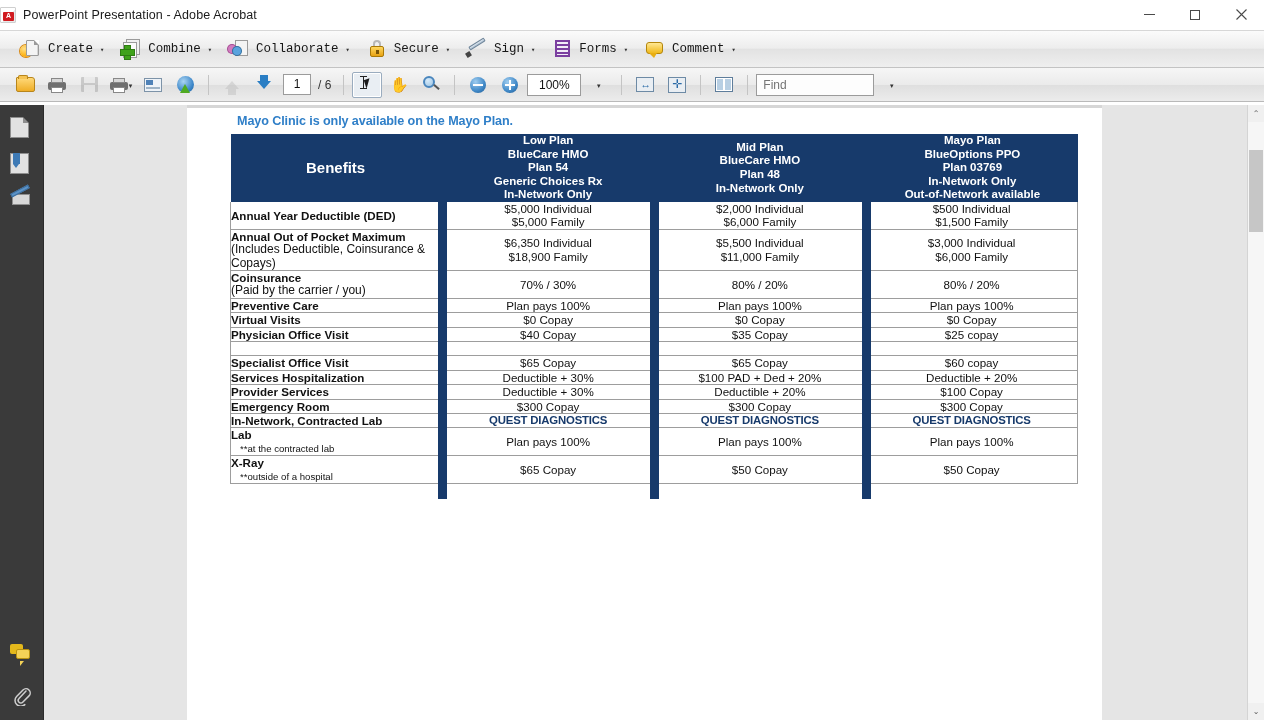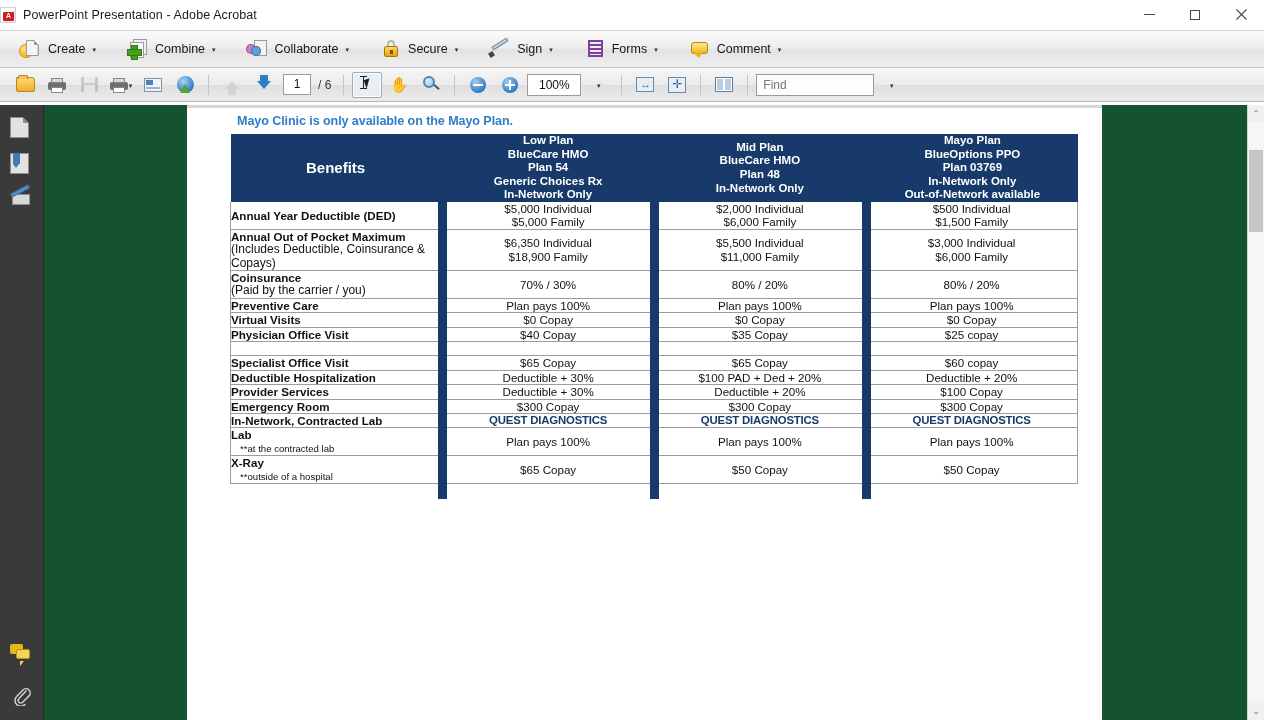--- a/index.html
+++ b/index.html
@@ -43,21 +43,21 @@
   }
   .wb-min { width: 11px; height: 1px; background: #4a4a4a; display:block; }
   .wb-max { width: 10px; height: 10px; border: 1px solid #4a4a4a; display:block; }
 
   
   .toolbar1 {
     height: 38px;
     background: linear-gradient(to bottom,#fbfbfb 0%,#ededed 48%,#e2e2e2 50%,#efefef 100%);
     border-top: 1px solid #d7d7d7;
     border-bottom: 1px solid #c3c3c3;
-    display: flex; align-items: center; padding-left: 12px; gap: 15px;
+    display: flex; align-items: center; padding-left: 12px; gap: 0px; font-family: Liberation Mono, monospace;
   }
   .tbtn {
     display: flex; align-items: center; gap: 6px;
     height: 28px; padding: 0 7px; border: 1px solid transparent; border-radius: 2px;
     font-size: 12.5px; color: #161616; cursor: default; white-space: nowrap;
   }
   .caret { font-size: 7px; color: #333; margin-left: 1px; position: relative; top: 1px; }
   .ic { width: 22px; height: 20px; position: relative; flex: 0 0 22px; }
 
   
@@ -214,21 +214,21 @@
   .np-sign .pen{position:absolute;left:0px;top:0px;width:20px;height:4px;background:#5c93c7;
     border:1px solid #3d6e9e;transform:rotate(-28deg);}
   .np-cmt { width:22px;height:18px;position:relative;}
   .np-cmt .b1{position:absolute;left:0;top:0;width:13px;height:10px;background:#e3b81c;border-radius:2px;}
   .np-cmt .b2{position:absolute;left:6px;top:5px;width:14px;height:10px;background:#f4d257;border-radius:2px;border:1px solid #b9910f;}
   .np-cmt .b2::after{content:"";position:absolute;left:3px;top:11px;border-width:5px 4px 0 0;
     border-style:solid;border-color:#f4d257 transparent transparent transparent;}
   .np-clip { width:20px;height:20px; }
   .np-clip svg { display:block; }
 
-  .docarea { flex:1; position:relative; overflow:hidden; background:#14532d; }
+  .docarea { flex:1; position:relative; overflow:hidden; background:#e5e5e5; }
   .page {
     position:absolute; left: 143px; top: 0px; width: 915px; background:#ffffff;
     min-height: 640px; padding: 10px 12px 0 12px;
   }
   .page-topline { height: 3px; background:#d6d6d6; margin: -10px -12px 6px -12px; }
   .mayonote {
     font-size: 12.6px; font-weight: bold; color: #2f7fc8; letter-spacing: -.1px;
     margin: 0 0 6px 38px;
   }
 
@@ -596,21 +596,21 @@
                   <div>$65 Copay</div>
                 </td>
                 <td class="bcell val">
                   <div>$65 Copay</div>
                 </td>
                 <td class="bcell val">
                   <div>$60 copay</div>
                 </td>
               </tr>
               <tr>
-                <td class="bcell label"><span>Deductible Hospitalization</span></td>
+                <td class="bcell label"><span>Services Hospitalization</span></td>
                 <td class="bcell val">
                   <div>Deductible + 30%</div>
                 </td>
                 <td class="bcell val">
                   <div>$100 PAD + Ded + 20%</div>
                 </td>
                 <td class="bcell val">
                   <div>Deductible + 20%</div>
                 </td>
               </tr>

